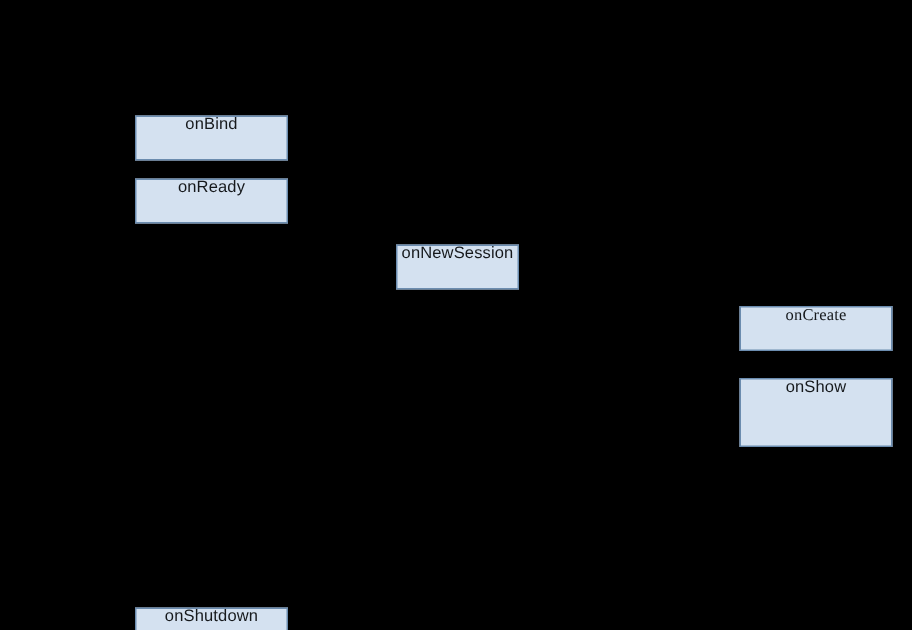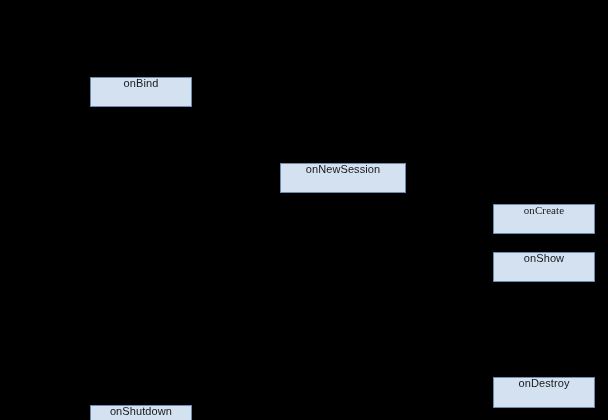--- a/index.html
+++ b/index.html
@@ -51,35 +51,35 @@
 <div id="diagram-canvas">
 
   <div class="lifeline" style="left:141px;"></div>
   <div class="lifeline" style="left:315px;"></div>
   <div class="lifeline" style="left:544px;"></div>
 
   <div class="node-box" style="left:90px; top:77px; width:102px; height:30px;">
     <span class="node-label">onBind</span>
   </div>
 
+  <div class="node-box" style="left:90px; top:119px; width:102px; height:30px;">
+    <span class="node-label">onReady</span>
+  </div>
 
-  <div class="node-box" style="left:280px; top:163px; width:126px; height:30px;">
+  <div class="node-box" style="left:264px; top:163px; width:82px; height:30px;">
     <span class="node-label">onNewSession</span>
   </div>
 
   <div class="node-box" style="left:493px; top:204px; width:102px; height:30px;font-family:Liberation Serif, serif;">
     <span class="node-label">onCreate</span>
   </div>
 
-  <div class="node-box" style="left:493px; top:252px; width:102px; height:30px;">
+  <div class="node-box" style="left:493px; top:252px; width:102px; height:46px;">
     <span class="node-label">onShow</span>
   </div>
 
 
   <div class="node-box" style="left:90px; top:377px; width:102px; height:31px;margin-top:28px;">
     <span class="node-label">onShutdown</span>
   </div>
 
-  <div class="node-box" style="left:493px; top:377px; width:102px; height:31px;">
-    <span class="node-label">onDestroy</span>
-  </div>
 
 </div>
 
 </body></html>

